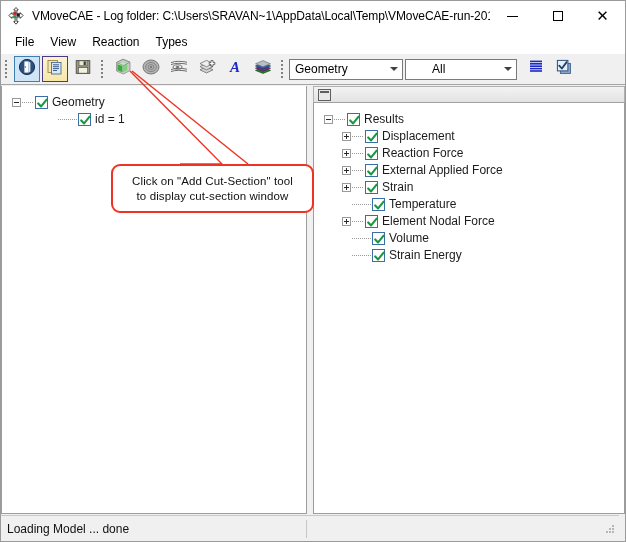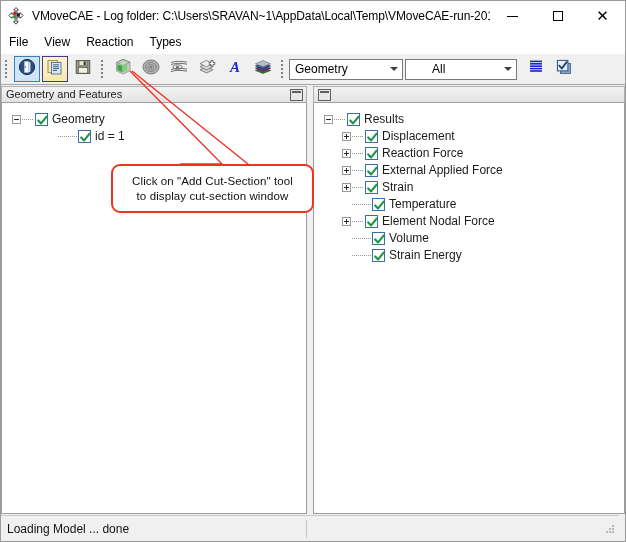--- a/index.html
+++ b/index.html
@@ -81,20 +81,21 @@
     font-family: "DejaVu Sans", sans-serif;
     line-height: 1;
   }
 
   
   .menubar {
     height: 22px;
     background: #ffffff;
     display: flex;
     align-items: center;
+    padding-left: 6px;
     box-sizing: border-box;
   }
   .menu-item {
     font-size: 12px;
     color: #000;
     padding: 2px 8px;
     line-height: 16px;
   }
 
   
@@ -555,24 +556,20 @@
           <rect x="2.4" y="2.4" width="10.5" height="10.5" fill="#e8eef7" stroke="#2b4f7e" stroke-width="1"></rect>
           <path d="M4.2 7.6 L6.9 10.5 L11.6 4.1" fill="none" stroke="#1c3f6e" stroke-width="1.8" stroke-linecap="round" stroke-linejoin="round"></path>
         </svg>
       </span>
     </div>
   </div>
 
   <div class="main">
 
     <div class="pane pane-left">
-      <div class="pane-header">
-        <span class="pane-title">Geometry and Features</span>
-        <span class="pane-btn"></span>
-      </div>
       <div class="tree" id="left-tree">
           <div class="trow">
             <span class="tindent" style="width: 10px;"></span>
             <span class="tog "></span>
             <span class="dots"></span>
             <span class="cbox">
               <svg width="11" height="11" viewBox="0 0 11 11">
                 <path d="M1.2 5.4 L4.1 8.4 L9.6 1.6" fill="none" stroke="#1a9641" stroke-width="2.1" stroke-linecap="round" stroke-linejoin="round"></path>
               </svg>
             </span>

